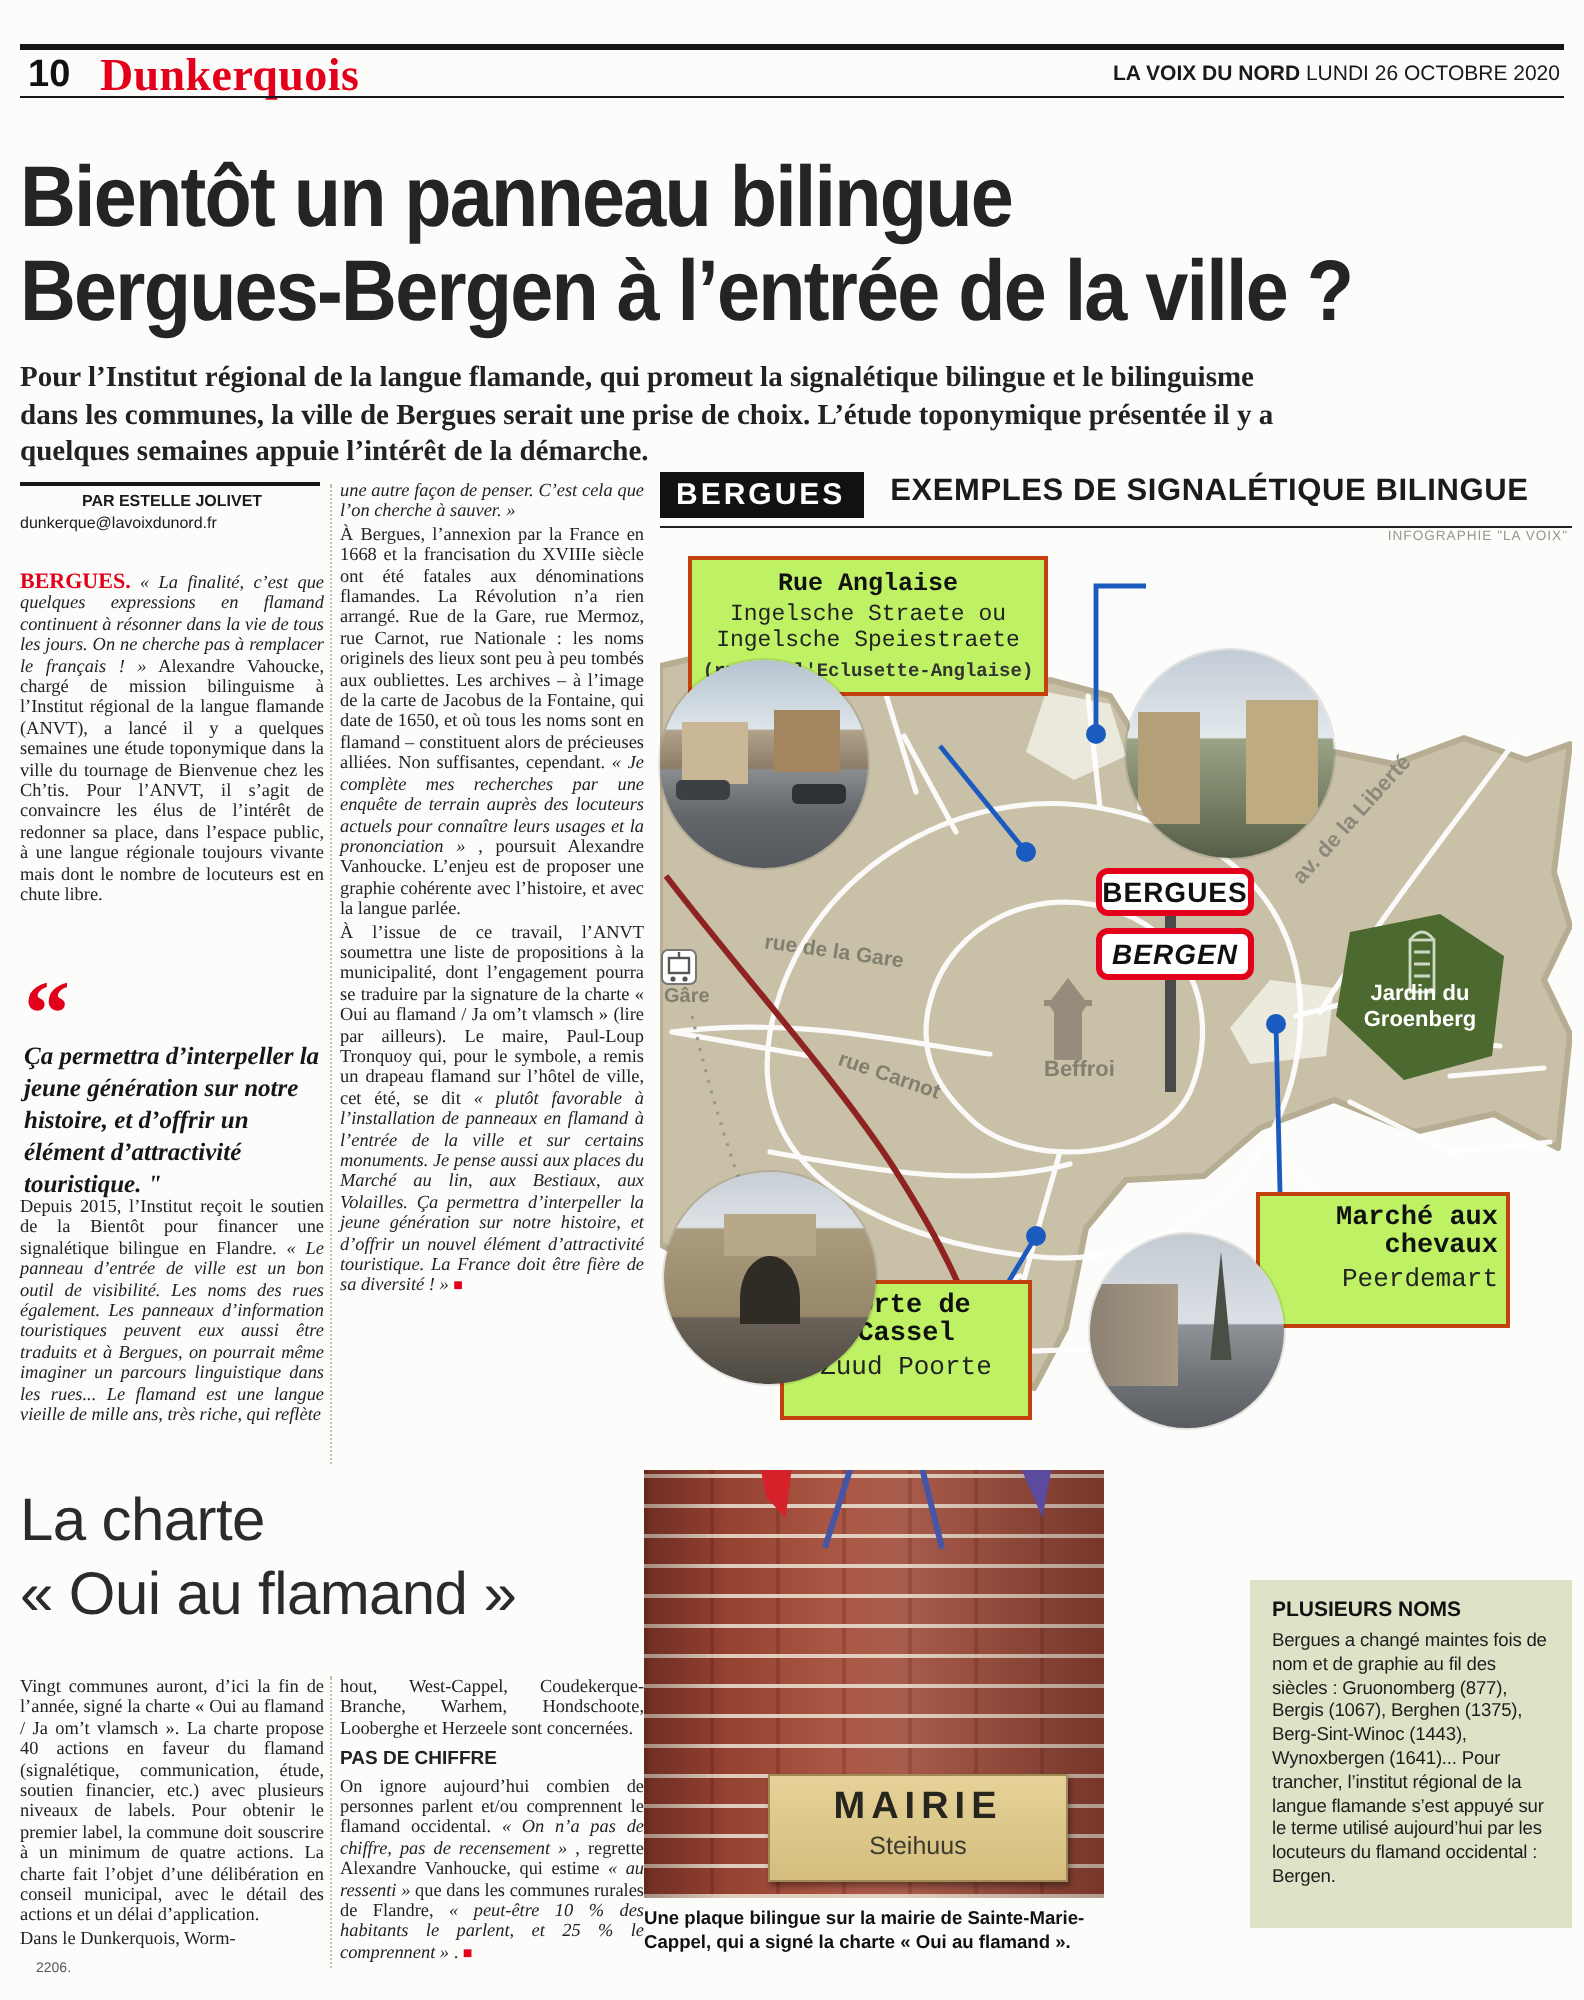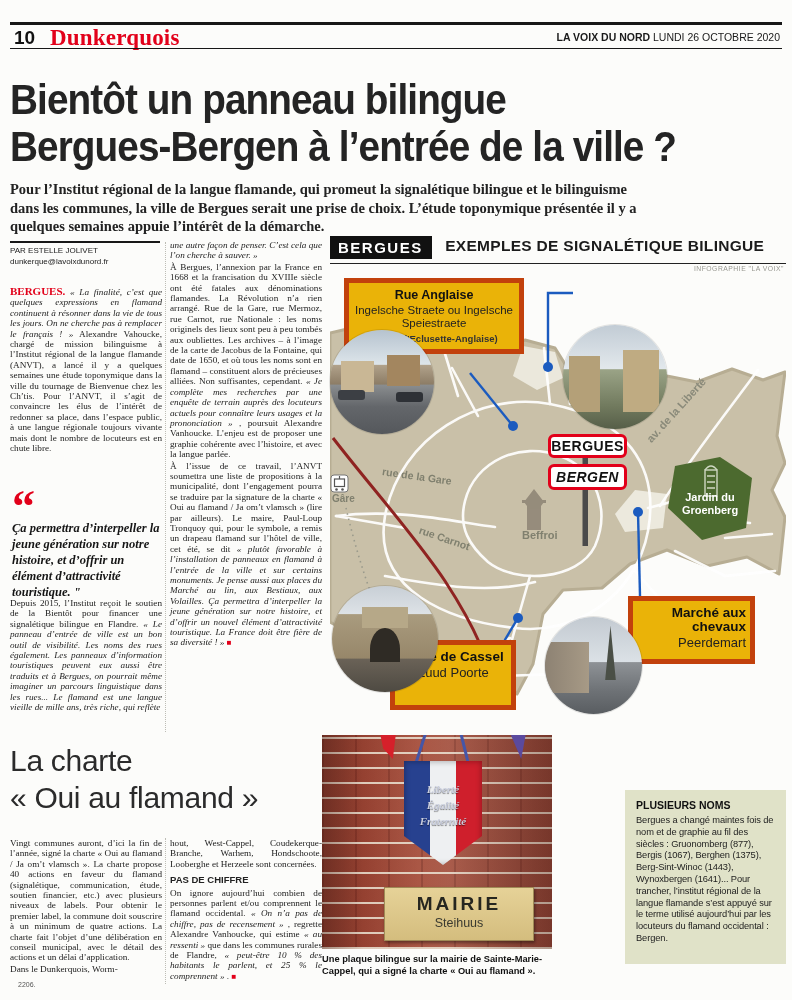--- a/index.html
+++ b/index.html
@@ -25,42 +25,42 @@
 
   
   .colrule{width:0;border-left:1px dotted #bdbdb5;}
   .body-txt{font-family:"Liberation Serif",serif;font-size:9.2px;line-height:10.4px;
             text-align:justify;color:#222;}
   .body-txt p{margin:0 0 1px 0;}
   .it{font-style:italic;}
   .lead-label{color:#e2001a;font-weight:700;font-size:11px;font-family:"Liberation Serif",serif;}
   .byline-rule{left:10px;top:241px;width:150px;height:2px;background:#171717;}
   .byline{left:10px;top:246px;width:152px;font-size:8px;line-height:10.5px;}
-  .byline .nm{font-weight:400;}
+  .byline .nm{font-weight:700;text-align:center;}
   .endmark{color:#e2001a;font-size:8px;}
 
   
   .pq-marks{left:12px;top:492px;font-family:"Liberation Serif",serif;font-weight:700;
             color:#e2001a;font-size:46px;line-height:30px;}
   .pq-text{left:12px;top:520px;width:150px;font-family:"Liberation Serif",serif;
            font-weight:700;font-style:italic;font-size:12.5px;line-height:16px;color:#161616;}
 
   
   #infographic{left:330px;top:236px;width:456px;height:494px;}
   .ig-header{position:absolute;left:0;top:0;width:456px;border-bottom:1.5px solid #222;
              padding-bottom:4px;white-space:nowrap;}
   .ig-kicker{display:inline-block;background:#111;color:#fff;font-weight:800;font-size:15px;
              letter-spacing:1.5px;padding:3px 9px 3px 8px;}
   .ig-title{display:inline-block;font-size:15.5px;font-weight:700;color:#1b1b1b;
             letter-spacing:.3px;margin-left:9px;vertical-align:2px;}
   .ig-credit{position:absolute;right:2px;top:29px;font-size:6.8px;color:#979790;letter-spacing:.5px;}
   #map-svg{position:absolute;left:0;top:40px;}
 
-  .map-label-box{position:absolute;background:#eab308;border:5px solid #c2410c;text-align:center;
-                 padding:5px 4px;z-index:4;box-sizing:border-box;}
+  .map-label-box{position:absolute;background:#bef264;border:2px solid #c2410c;text-align:center;
+                 padding:5px 4px;z-index:4;box-sizing:border-box;font-family:Liberation Mono, monospace;}
   .mlb-title{font-weight:800;font-size:12.5px;line-height:14px;color:#111;}
   .mlb-flemish{font-weight:500;font-size:11.5px;line-height:13px;color:#222;margin-top:2px;}
   .mlb-note{font-weight:700;font-size:9.5px;line-height:11px;color:#333;margin-top:3px;}
 
   .photo-circle{position:absolute;border-radius:50%;overflow:hidden;z-index:5;
                 box-shadow:0 0 0 1px rgba(0,0,0,.10);}
   .photo-circle::before,.photo-circle::after{content:"";position:absolute;}
   .c1{background:linear-gradient(180deg,#b6c3cf 0%,#dde5ea 33%,#b0a18a 34%,#8d7d66 52%,#8a8d8f 53%,#63666a 74%,#55585c 100%);}
   .c1::before{left:55%;top:24%;width:32%;height:30%;background:#a3865f;box-shadow:-46px 6px 0 #c9b795;}
   .c1::after{left:8%;top:58%;width:26%;height:9%;background:#3c3f44;border-radius:3px;box-shadow:58px 2px 0 #2e3136;}
@@ -313,27 +313,20 @@
       <span>. </span>
       <span class="endmark">■</span>
     </p>
   </div>
 
   <div id="brick-photo" class="abs">
     <div class="cord" style="left:96px;transform:rotate(18deg);"></div>
     <div class="cord" style="left:142px;transform:rotate(-14deg);"></div>
     <div class="ribbon" style="left:58px;background:#d6202a;clip-path:polygon(0 0,100% 0,80% 100%,20% 60%);"></div>
     <div class="ribbon" style="left:188px;background:#5b4a9e;clip-path:polygon(0 0,100% 0,70% 100%);"></div>
-    <div class="shield">
-      <div class="shield-text">
-        <div>Liberté</div>
-        <div>Égalité</div>
-        <div>Fraternité</div>
-      </div>
-    </div>
     <div class="plaque">
       <div class="plaque-main">MAIRIE</div>
       <div class="plaque-sub">Steihuus</div>
     </div>
   </div>
   <div class="abs photo-caption">Une plaque bilingue sur la mairie de Sainte-Marie-Cappel, qui a signé la charte « Oui au flamand ».</div>
 
   <div id="sidebar-box" class="abs">
     <div class="sb-title">PLUSIEURS NOMS</div>
     <div class="sb-body">Bergues a changé maintes fois de nom et de graphie au fil des siècles : Gruonomberg (877), Bergis (1067), Berghen (1375), Berg-Sint-Winoc (1443), Wynoxbergen (1641)... Pour trancher, l’institut régional de la langue flamande s’est appuyé sur le terme utilisé aujourd’hui par les locuteurs du flamand occidental : Bergen.</div>

